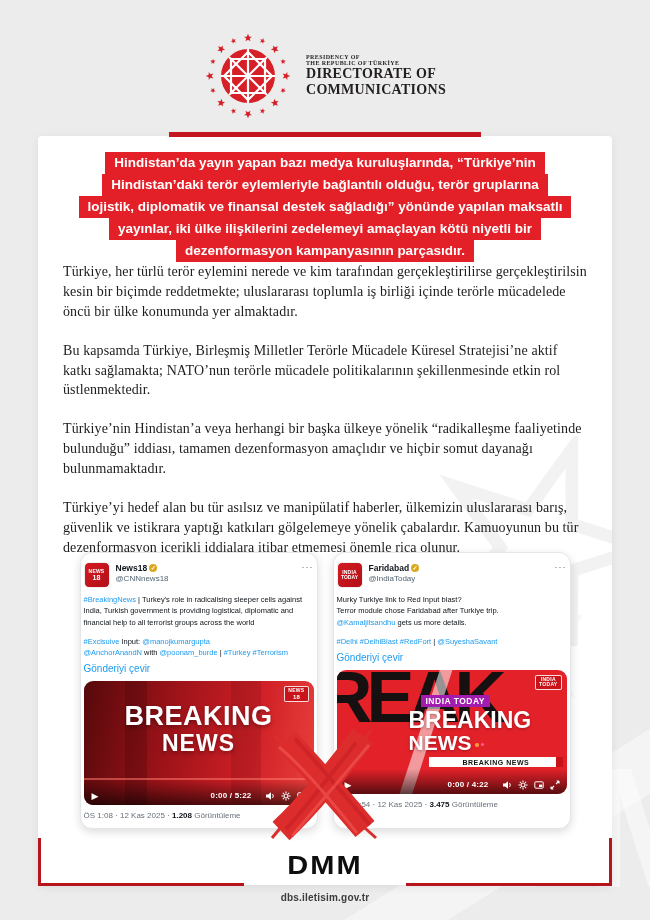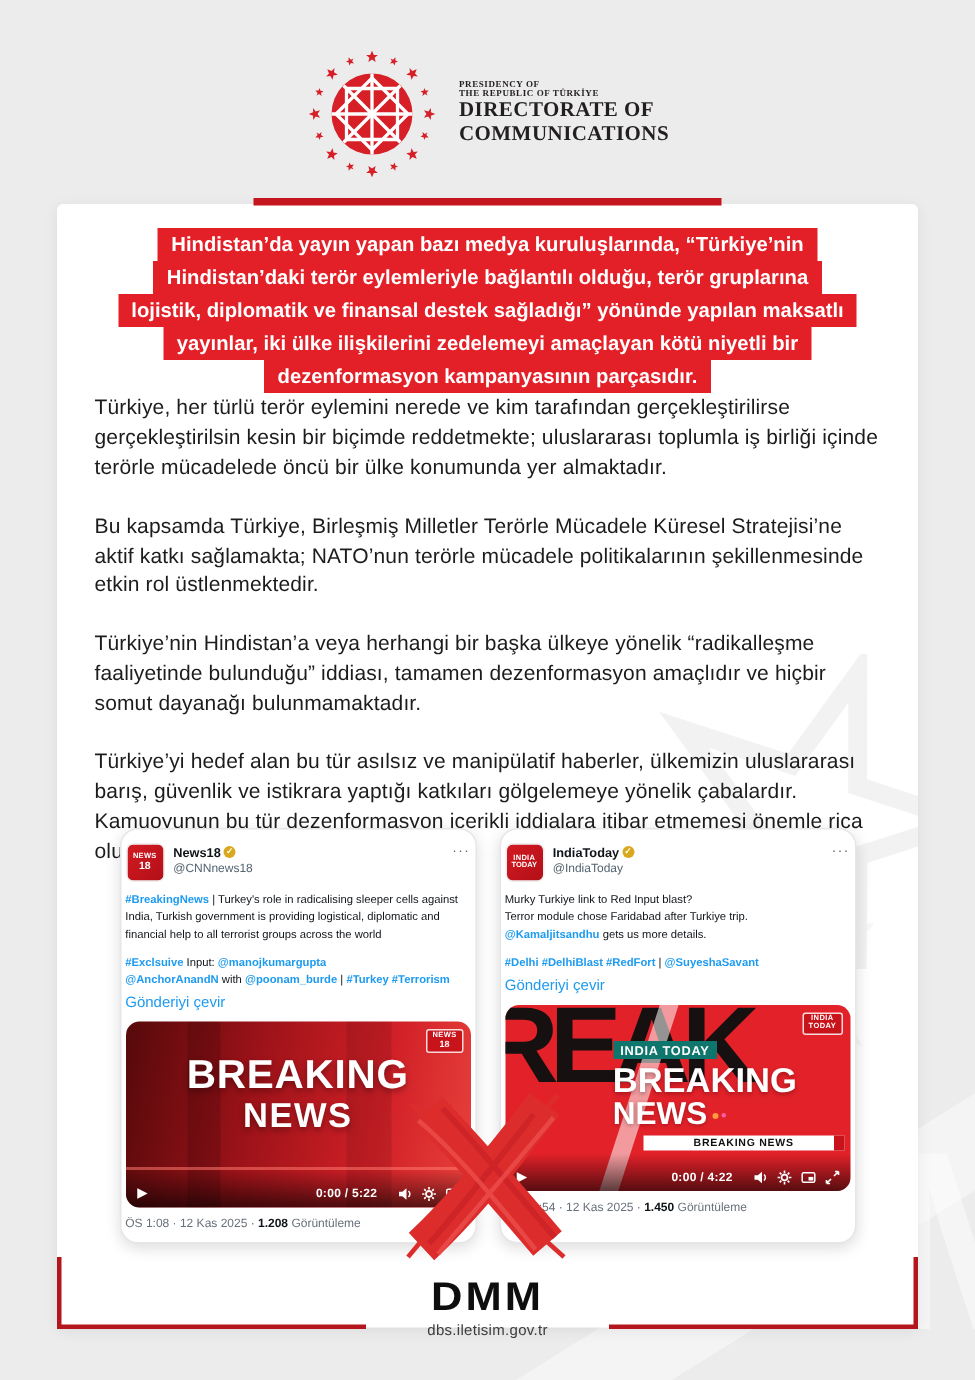--- a/index.html
+++ b/index.html
@@ -22,57 +22,57 @@
   .card { position:absolute; left:38px; top:136px; width:574px; height:749px; background:#fff; border-radius:4px; box-shadow:0 2px 10px rgba(0,0,0,.07); z-index:1; overflow:hidden; }
   .card-star-wm { position:absolute; right:-35px; top:300px; opacity:.9; }
   .card-star-wm2 { position:absolute; right:30px; top:450px; opacity:.6; }
   .top-bar { position:absolute; left:50%; transform:translateX(-50%); top:132px; width:312px; height:5px; background:#c3161e; z-index:3; }
 
   
   .headline { position:absolute; left:38px; top:152px; width:574px; text-align:center; z-index:2; line-height:0; }
   .hl-line { display:inline-block; background:#e32028; color:#fff; font-weight:bold; font-size:13.5px; line-height:16px; padding:3px 9px; margin:0; }
 
   
-  .paras { position:absolute; left:63px; top:262px; width:524px; z-index:2; }
+  .paras { position:absolute; left:63px; top:262px; width:524px; z-index:2;font-family:Liberation Serif, serif; }
   .para { font-size:14px; line-height:1.42; color:#1c1c1c; margin-bottom:19px; letter-spacing:.1px; }
 
   
   .tweets-row { position:absolute; left:38px; top:552px; width:574px; display:flex; justify-content:center; gap:15px; z-index:2; }
   .tw-card { width:238px; background:#fff; border:1px solid #e4e6e8; border-radius:12px; box-shadow:0 3px 10px rgba(0,0,0,.14); padding:9px 3px 8px; }
   .tw-head { display:flex; align-items:flex-start; gap:6px; position:relative; }
   .tw-avatar { width:26px; height:26px; border-radius:5px; background:linear-gradient(135deg,#d31a21,#b30f18); color:#fff; display:flex; flex-direction:column; align-items:center; justify-content:center; font-weight:bold; line-height:1; flex:0 0 auto; border:1px solid #eee; }
   .tw-avatar .av1 { font-size:5px; letter-spacing:.2px; }
   .tw-avatar .av2 { font-size:7px; }
   .tw-avatar.it .av2 { font-size:5px; }
   .tw-names { padding-top:1px; }
   .tw-name { font-size:8.5px; font-weight:bold; color:#0f1419; display:flex; align-items:center; gap:2px; }
   .badge { display:inline-block; width:8px; height:8px; border-radius:50%; background:#d9a81c; color:#fff; font-size:6px; line-height:8px; text-align:center; }
   .tw-handle { font-size:8px; color:#536471; margin-top:1px; }
   .tw-more { position:absolute; right:0; top:0; color:#536471; font-size:9px; letter-spacing:1px; cursor:pointer; }
   .tw-body { margin-top:6px; font-size:7.5px; line-height:1.5; color:#0f1419; }
-  .tw-link { color:#1d9bf0;font-weight:bold; }
+  .tw-link { color:#1d9bf0; }
   .tw-gap { height:8px; }
   .tw-translate { margin-top:5px; font-size:10px; color:#1d9bf0; }
 
   
   .vid { position:relative; margin-top:7px; height:124px; border-radius:9px; overflow:hidden; }
   .vid-news18 { background:linear-gradient(100deg,#56090b 0%, #9e1319 38%, #d12027 72%, #e8413c 100%); }
   .vid-news18 .bar1 { position:absolute; left:18%; top:0; width:22px; height:100%; background:#000; opacity:.14; }
   .vid-news18 .bar2 { position:absolute; left:64%; top:0; width:30px; height:100%; background:#000; opacity:.10; }
   .bn-center { position:absolute; left:0; top:22px; width:100%; text-align:center; color:#fff; }
   .bn1 { font-size:27px; font-weight:900; letter-spacing:.5px; line-height:1; text-shadow:0 2px 4px rgba(0,0,0,.35); }
   .bn2 { font-size:23px; font-weight:900; letter-spacing:1px; line-height:1; margin-top:2px; text-shadow:0 2px 4px rgba(0,0,0,.35); }
   .ch-logo { position:absolute; right:5px; top:5px; background:#c8131b; border:1px solid rgba(255,255,255,.85); color:#fff; font-weight:bold; text-align:center; padding:1px 3px; line-height:1.05; border-radius:2px; }
   .ch-logo .l1 { font-size:5px; letter-spacing:.3px; }
   .ch-logo .l2 { font-size:6px; }
   .vid-it { background:#e32129; }
   .vid-it .bg-letters { position:absolute; left:-16px; top:-14px; font-size:72px; font-weight:900; letter-spacing:-6px; color:#171011; }
   .vid-it .glare { position:absolute; left:82px; top:-10px; width:12px; height:150px; background:#fff; opacity:.55; transform:rotate(18deg); }
   .it-block { position:absolute; left:72px; top:20px; }
-  .it-chip { display:inline-block; background:#0f766e; color:#fff; font-size:8.5px; font-weight:800; letter-spacing:.5px; padding:1px 5px; }
+  .it-chip { display:inline-block; background:#a21caf; color:#fff; font-size:8.5px; font-weight:800; letter-spacing:.5px; padding:1px 5px;margin-left:12px; }
   .it-bn1 { font-size:23px; font-weight:900; color:#fff; line-height:1.05; text-shadow:0 1px 3px rgba(0,0,0,.3); }
   .it-bn2 { font-size:21px; font-weight:900; color:#fff; line-height:1; text-shadow:0 1px 3px rgba(0,0,0,.3); }
   .dot-o { display:inline-block; width:4px; height:4px; border-radius:50%; background:#ff9b3d; margin-left:3px; vertical-align:middle; }
   .dot-p { display:inline-block; width:3px; height:3px; border-radius:50%; background:#ff5da2; margin-left:2px; vertical-align:middle; }
   .ticker { position:absolute; right:4px; bottom:27px; width:58%; height:10px; background:#fff; display:flex; align-items:center; justify-content:center; }
   .ticker span { font-size:7px; font-weight:800; color:#111; letter-spacing:.5px; }
   .ticker i { position:absolute; right:0; top:0; width:7px; height:10px; background:#c8131b; }
   .progress { position:absolute; left:0; bottom:25px; width:100%; height:2px; background:rgba(255,120,110,.55); }
   .controls { position:absolute; left:0; bottom:0; width:100%; height:25px; background:linear-gradient(transparent, rgba(0,0,0,.62)); display:flex; align-items:center; padding:6px 7px 0 8px; color:#fff; }
   .play { font-family:"DejaVu Sans", sans-serif; font-size:9px; color:#fff; }
@@ -83,21 +83,21 @@
 
   .tw-meta { margin-top:6px; font-size:8px; color:#68707a; }
   .tw-meta b { color:#0f1419; }
 
   
   .x-mark { position:absolute; left:264px; top:712px; z-index:5; }
 
   
   .footer { position:absolute; left:50%; transform:translateX(-50%); top:849px; text-align:center; z-index:4; }
   .dmm { display:inline-block; background:#fff; padding:0 16px; font-size:29px; font-weight:900; letter-spacing:2px; color:#0e0e0e; line-height:32px; transform:scaleY(.92); }
-  .dmm-url { font-size:10px; color:#3c3c3c; margin-top:1px; letter-spacing:.2px; }
+  .dmm-url { font-size:10px; color:#3c3c3c; margin-top:11px; letter-spacing:.2px;font-weight:bold; }
 
   
   .fr { position:absolute; background:#b5161d; z-index:2; }
   .fr-bl { left:38px; top:883px; width:206px; height:2.5px; }
   .fr-br { left:406px; top:883px; width:206px; height:2.5px; }
   .fr-vl { left:38px; top:838px; width:2.5px; height:47px; }
   .fr-vr { left:609px; top:838px; width:2.5px; height:47px; }
 </style>
 </head>
 <body>
@@ -246,21 +246,21 @@
     </div>
 
     <div class="tw-card">
       <div class="tw-head">
         <div class="tw-avatar it">
           <span class="av1">INDIA</span>
           <span class="av2">TODAY</span>
         </div>
         <div class="tw-names">
           <div class="tw-name">
-            <span>IndiaToday</span>
+            <span>Faridabad</span>
             <span class="badge">✓</span>
           </div>
           <div class="tw-handle">@IndiaToday</div>
         </div>
         <div class="tw-more">···</div>
       </div>
       <div class="tw-body">
         <span>Murky Turkiye link to Red Input blast?</span><br>
         <span>Terror module chose Faridabad after Turkiye trip.</span><br>
         <span class="tw-link">@Kamaljitsandhu</span><span> gets us more details.</span>
@@ -318,21 +318,21 @@
           <span class="cicon">
               <svg viewBox="0 0 10 10" width="10" height="10">
                 <g stroke="#fff" stroke-width="1.1" fill="none">
                   <path d="M6,4 L9,1 M9,1 H6.6 M9,1 V3.4"></path>
                   <path d="M4,6 L1,9 M1,9 H3.4 M1,9 V6.6"></path>
                 </g>
               </svg>
             </span>
         </div>
       </div>
-      <div class="tw-meta"><span>ÖS 12:54 · 12 Kas 2025 · </span><b>1.450</b><span> Görüntüleme</span></div>
+      <div class="tw-meta"><span>ÖS 12:54 · 12 Kas 2025 · </span><b>3.475</b><span> Görüntüleme</span></div>
     </div>
   </div>
 
   <svg class="x-mark" width="120" height="138" viewBox="0 0 120 138">
     <g stroke="#dd2c2c" stroke-width="25" stroke-linecap="butt" fill="none">
       <path d="M22,28 C45,52 78,90 101,117"></path>
       <path d="M99,24 C77,54 42,96 17,119"></path>
     </g>
     <g stroke="#c21d24" stroke-width="4" fill="none" opacity="0.5">
       <path d="M31,27 C53,50 84,88 106,113"></path>

